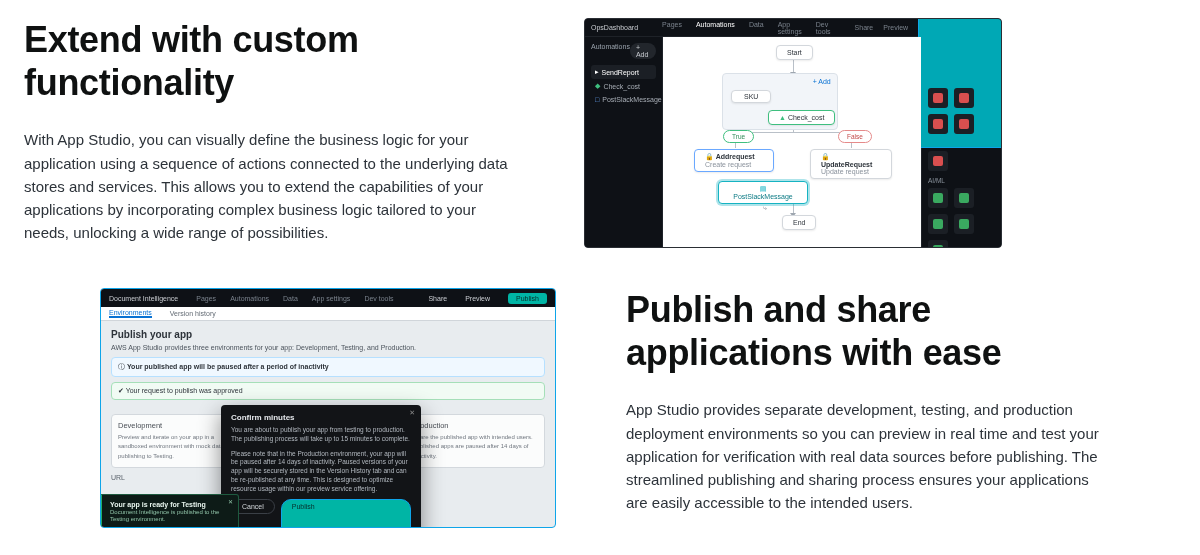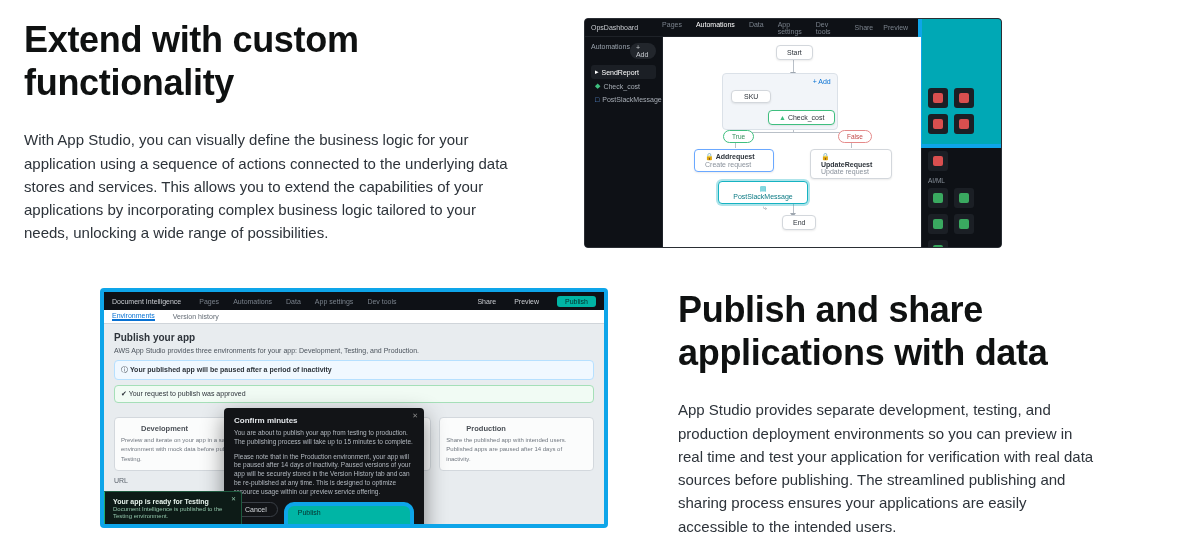--- a/index.html
+++ b/index.html
@@ -81,22 +81,22 @@
   .wire.h { height:1px; }
   .arrow {
     position:absolute; width:0; height:0;
     border-left:3px solid transparent;
     border-right:3px solid transparent;
     border-top:4px solid #9ea6af;
     transform:translateX(-3px);
   }
   
   .pub {
-    width: 508px; height: 240px; background:#e8ecef;
-    border:4px solid #0ea5e9; border-radius:4px; overflow:hidden;
+    width: 456px; height: 240px; background:#e8ecef;
+    border:1px solid #0ea5e9; border-radius:4px; overflow:hidden;
     position:relative; font-size:7px; color:#2d333a;
   }
   .pub-top { height:18px; background:#0e1116; color:#c9ccd1; display:flex; align-items:center;
              padding:0 8px; gap:18px;}
   .pub-top .mid { flex:1; display:flex; gap:14px; color:#7a828c;}
   .pub-top .btn { background:#00b5a5; color:#062e2a; padding:2px 8px; border-radius:3px;}
   .pub-tabs { height:14px; background:#fff; border-bottom:1px solid #d0d5da; padding:0 8px;
               display:flex; gap:18px; align-items:center; color:#636b74;}
   .pub-tabs .act { color:#0972d3; border-bottom:2px solid #0972d3; padding-bottom:0;}
   .pub-body { padding:8px 10px;}
@@ -107,21 +107,21 @@
   .modal { position:absolute; left:120px; top:116px; width:200px; background:#121417;
            color:#e3e6ea; border-radius:4px; padding:8px 10px 10px; box-shadow:0 8px 22px rgba(0,0,0,.45);}
   .modal h4 { font-size:8px; margin-bottom:4px;}
   .modal p { font-size:6.5px; color:#b3b9c0; line-height:1.35; margin-bottom:6px;}
   .modal .row { display:flex; justify-content:flex-end; gap:6px; padding:0;}
   .mbtn { font-size:7px; padding:3px 10px; border-radius:10px;}
   .mbtn.canc { background:transparent; color:#d4d8dc; border:1px solid #3a3f46;}
   .mbtn.pub { background:#00b5a5; color:#062e2a;}
   .cards { display:flex; gap:8px; margin-top:14px; opacity:.85; filter:blur(.15px);}
   .card { flex:1; background:#fff; border:1px solid #d0d5da; border-radius:4px; padding:6px;}
-  .card h5 { font-size:7.5px; font-weight:700; margin-bottom:3px;margin-left:20px;}
+  .card h5 { font-size:7.5px; font-weight:400; margin-bottom:3px;}
   .card p { font-size:6px; color:#5c646d;}
   .toast { position:absolute; left:-2px; bottom:-2px; width:140px; background:#0d1b17;
            border:1px solid #1e5a3f; border-left:3px solid #1fae6b; border-radius:3px;
            padding:6px 8px; color:#cfe9db;}
   .toast b { color:#e8f5ee; font-size:7px;}
   .toast span { font-size:6px; color:#90c3a8;}
   .xbtn { position:absolute; top:3px; right:5px; color:#7aa98e;}
 </style>
 </head>
 <body>
@@ -291,16 +291,16 @@
       </div>
 
       <div class="toast">
         <span class="xbtn">✕</span>
         <b>Your app is ready for Testing</b><br>
         <span>Document Intelligence is published to the Testing environment.</span>
       </div>
     </div>
   </div>
   <div class="textcol">
-    <h2>Publish and share applications with data</h2>
+    <h2>Publish and share applications with ease</h2>
     <p>App Studio provides separate development, testing, and production deployment environments so you can preview in real time and test your application for verification with real data sources before publishing. The streamlined publishing and sharing process ensures your applications are easily accessible to the intended users.</p>
   </div>
 </div>
 
 </body></html>

